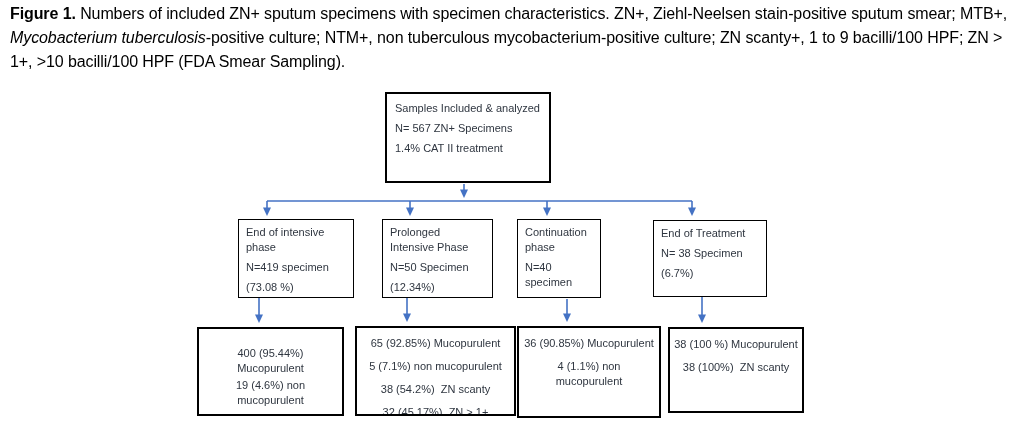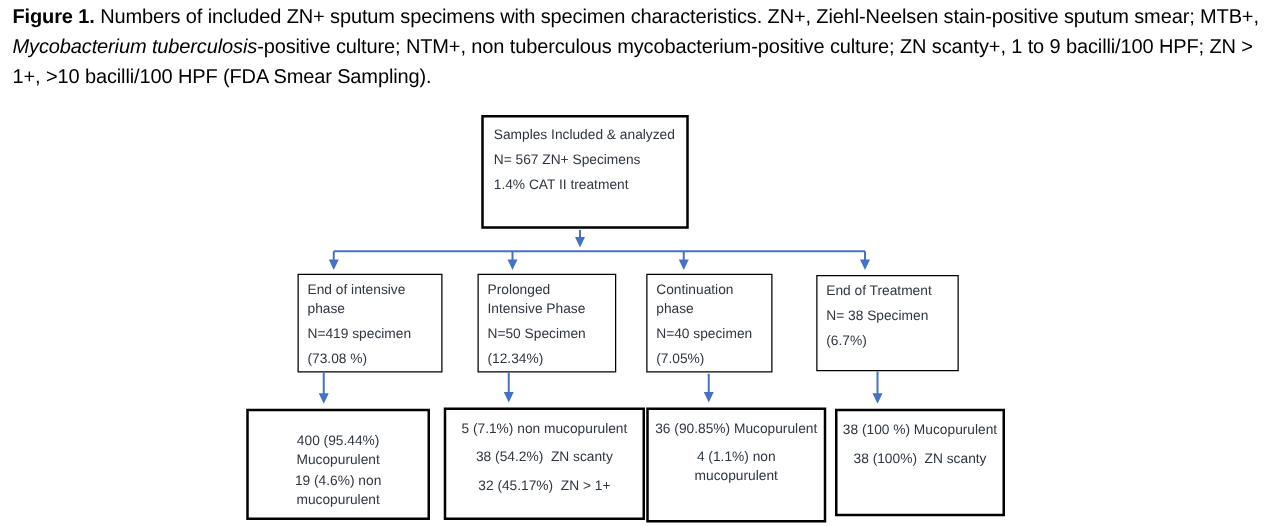--- a/index.html
+++ b/index.html
@@ -21,21 +21,21 @@
     background:#fff;color:var(--text,#2f3640);
     font-size:11px;
   }
   .line{white-space:pre-wrap;}
   .root{left:385px;top:92px;width:166px;height:91px;border-width:2px;padding:7px 8px 16px;}
   .root .line{line-height:15px;margin-bottom:5px;}
   .phase{top:219px;height:79px;border-width:1px;padding:5px 7px 0;margin-left:20px;}
   .phase .line{line-height:15px;margin-bottom:5px;}
   .p1{left:218px;width:116px;}
   .p2{left:362px;width:111px;}
-  .p3{left:497px;width:101px;}
+  .p3{left:497px;width:84px;}
   .p4{left:633px;top:220px;width:114px;height:77px;}
   .detail{top:326px;height:90px;border-width:2px;padding:8px 4px 0;text-align:center;}
   .detail .line{line-height:15px;margin-bottom:8px;}
   .d1{left:197px;top:327px;width:147px;height:89px;padding-top:17px;}
   .d1 .line{margin-bottom:7px;}
   .d1 .line:first-child{margin-bottom:2px;}
   .d2{left:355px;width:161px;}
   .d3{left:517px;width:144px;height:92px;}
   .d4{left:668px;top:327px;width:136px;height:86px;}
   .connectors{position:absolute;left:0;top:0;pointer-events:none;}
@@ -75,20 +75,21 @@
       <div class="line">N= 38 Specimen</div>
       <div class="line">(6.7%)</div>
     </div>
 
   <div class="box detail d1">
       <div class="line">400 (95.44%) Mucopurulent</div>
       <div class="line">19 (4.6%) non mucopurulent</div>
       <div class="line">160 (38.1%)  ZN scanty</div>
     </div>
   <div class="box detail d2">
+      <div class="line">65 (92.85%) Mucopurulent</div>
       <div class="line">5 (7.1%) non mucopurulent</div>
       <div class="line">38 (54.2%)  ZN scanty</div>
       <div class="line">32 (45.17%)  ZN &gt; 1+</div>
     </div>
   <div class="box detail d3">
       <div class="line">36 (90.85%) Mucopurulent</div>
       <div class="line">4 (1.1%) non mucopurulent</div>
     </div>
   <div class="box detail d4">
       <div class="line">38 (100 %) Mucopurulent</div>

